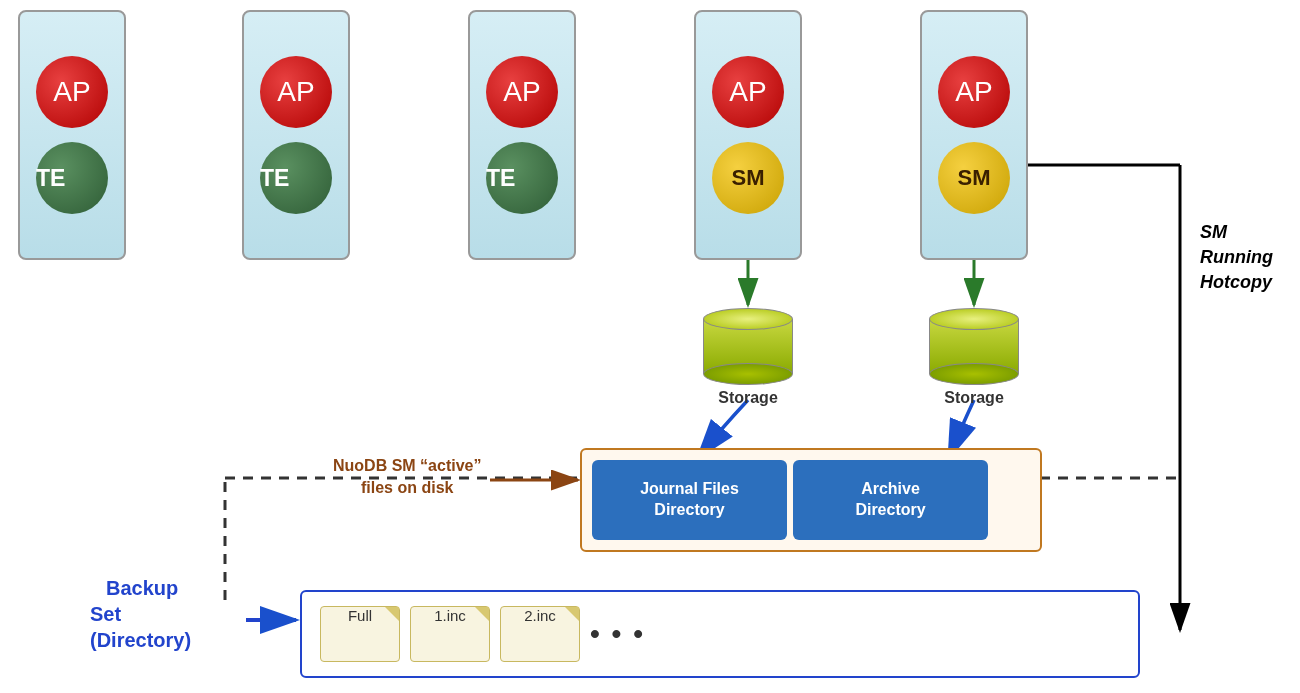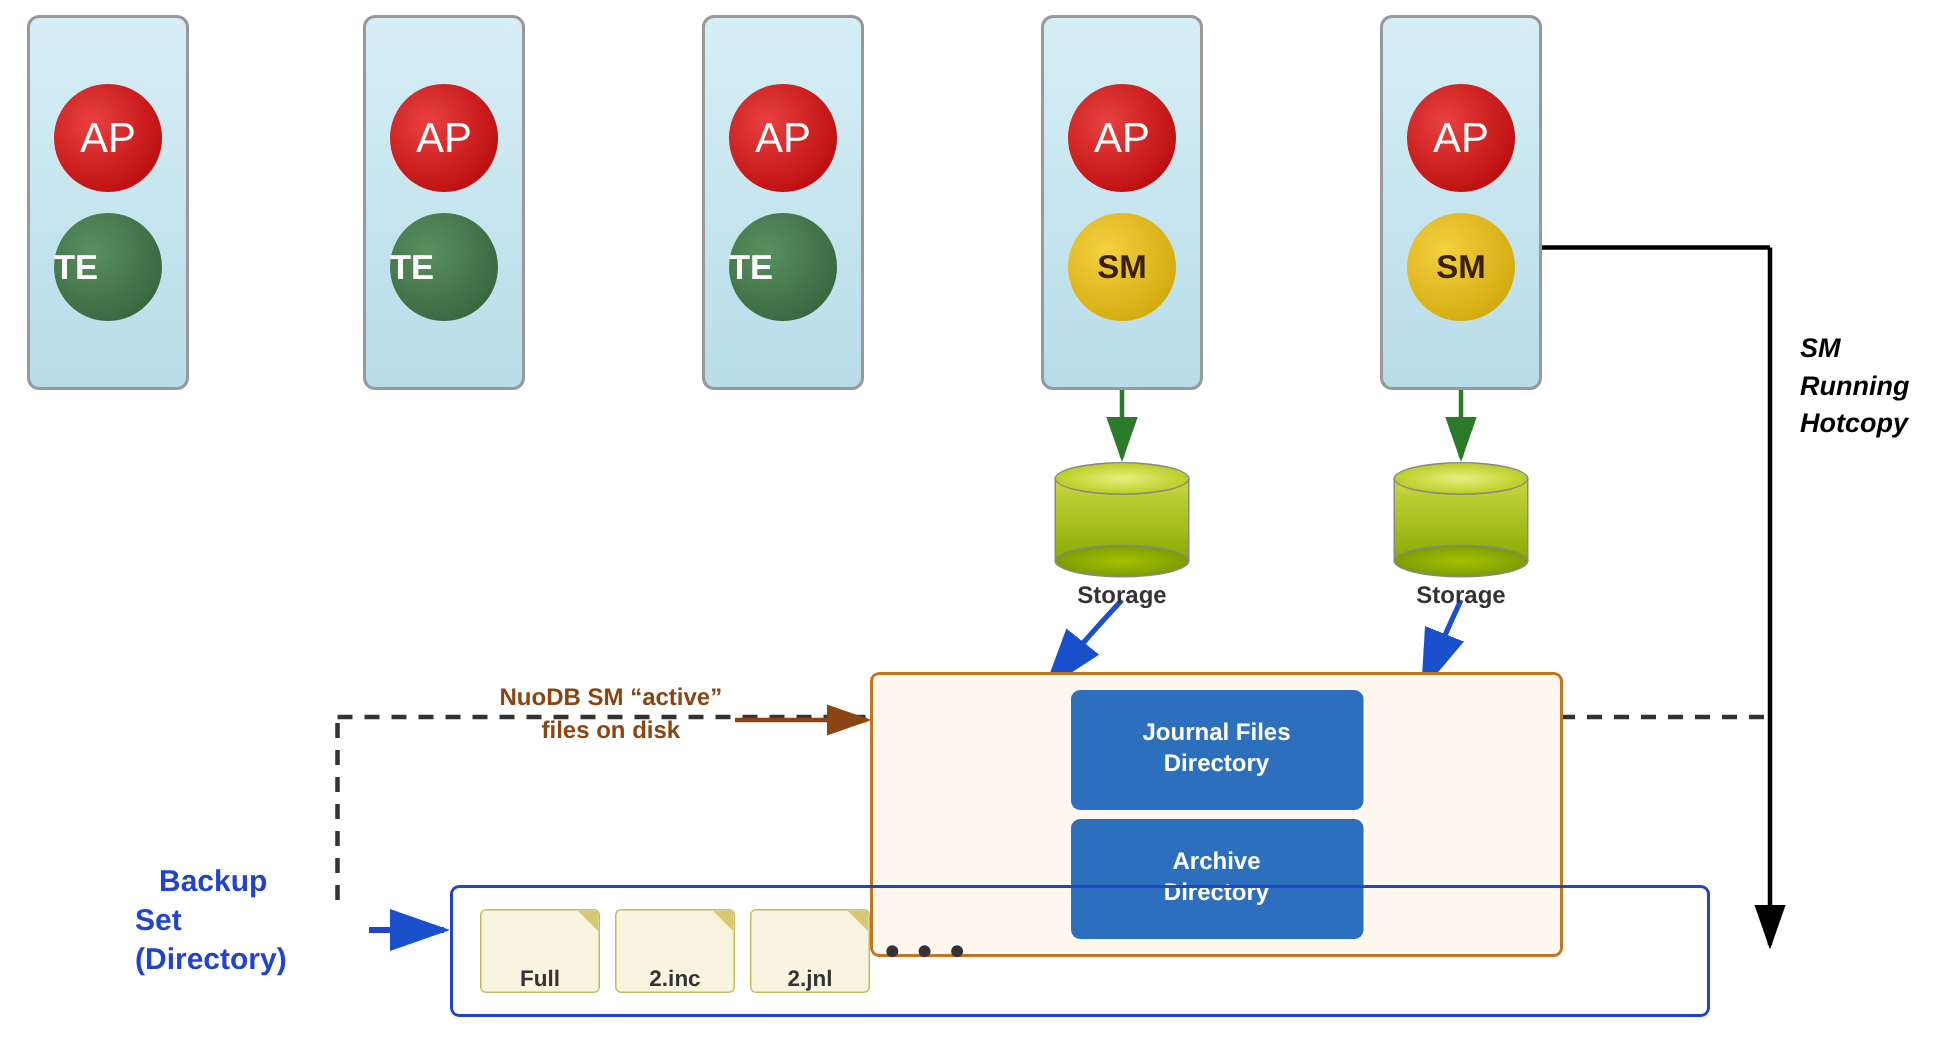--- a/index.html
+++ b/index.html
@@ -153,26 +153,25 @@
       align-items: center;
     }
 
     .file-box {
       background: #f8f4e0;
       border: 1.5px solid #c8b860;
       border-radius: 4px;
       font-size: 15px;
       color: #333;
       display: flex;
-      align-items: flex-end;
+      align-items: flex-start;
       justify-content: center;
       width: 80px;
       height: 56px;
       position: relative;
-      font-weight: bold;
     }
 
     
     .file-box::before {
       content: '';
       position: absolute;
       top: 0;
       right: 0;
       width: 14px;
       height: 14px;
@@ -333,21 +332,21 @@
     <span style="display:block;">SM</span>
     <span style="display:block;">Running</span>
     <span style="display:block;">Hotcopy</span>
   </div>
 
   <div class="label-nuodb" style="left:320px;top:455px;margin-left:13px;">
     <span style="display:block;">NuoDB SM “active”</span>
     <span style="display:block;">files on disk</span>
   </div>
 
-  <div class="files-container" style="left:580px;top:448px;width:462px;flex-direction:column;">
+  <div class="files-container" style="left:580px;top:448px;width:462px;">
     <div class="dir-box" style="width:195px;height:80px;">
       <span style="white-space:pre-line;">Journal Files
 Directory</span>
     </div>
     <div class="dir-box" style="width:195px;height:80px;">
       <span style="white-space:pre-line;">Archive
 Directory</span>
     </div>
   </div>
 
@@ -355,21 +354,21 @@
     <span style="display:block;margin-left:16px;">Backup</span>
     <span style="display:block;">Set</span>
     <span style="display:block;">(Directory)</span>
   </div>
 
   <div class="backup-container" style="left:300px;top:590px;width:840px;">
     <div class="file-box">
       <span>Full</span>
     </div>
     <div class="file-box">
+      <span>1.inc</span>
+    </div>
+    <div class="file-box">
       <span>2.inc</span>
     </div>
-    <div class="file-box">
-      <span>2.jnl</span>
-    </div>
     <div class="ellipsis">• • •</div>
   </div>
 
 </div>
 
 </body></html>

